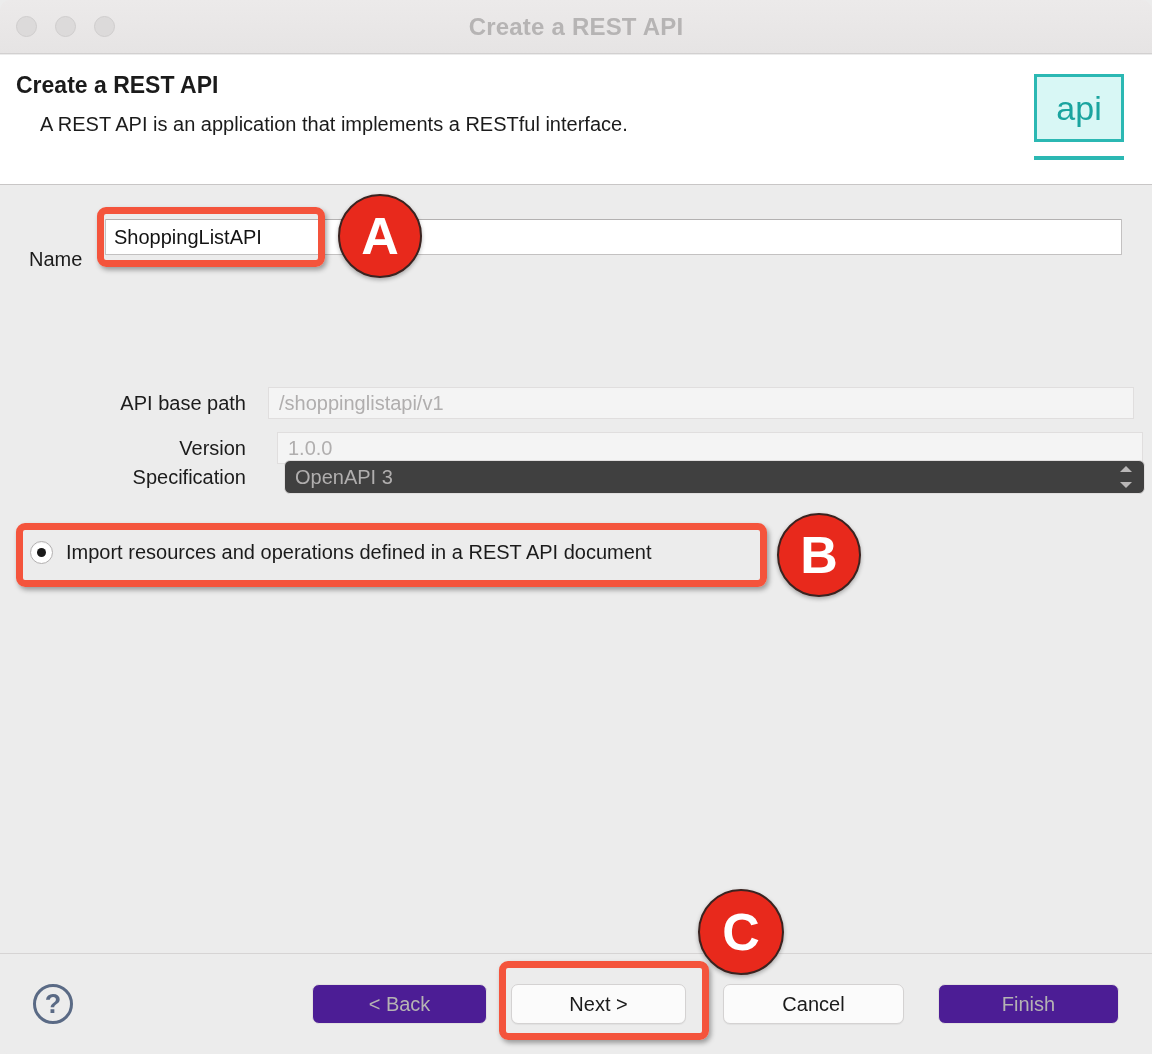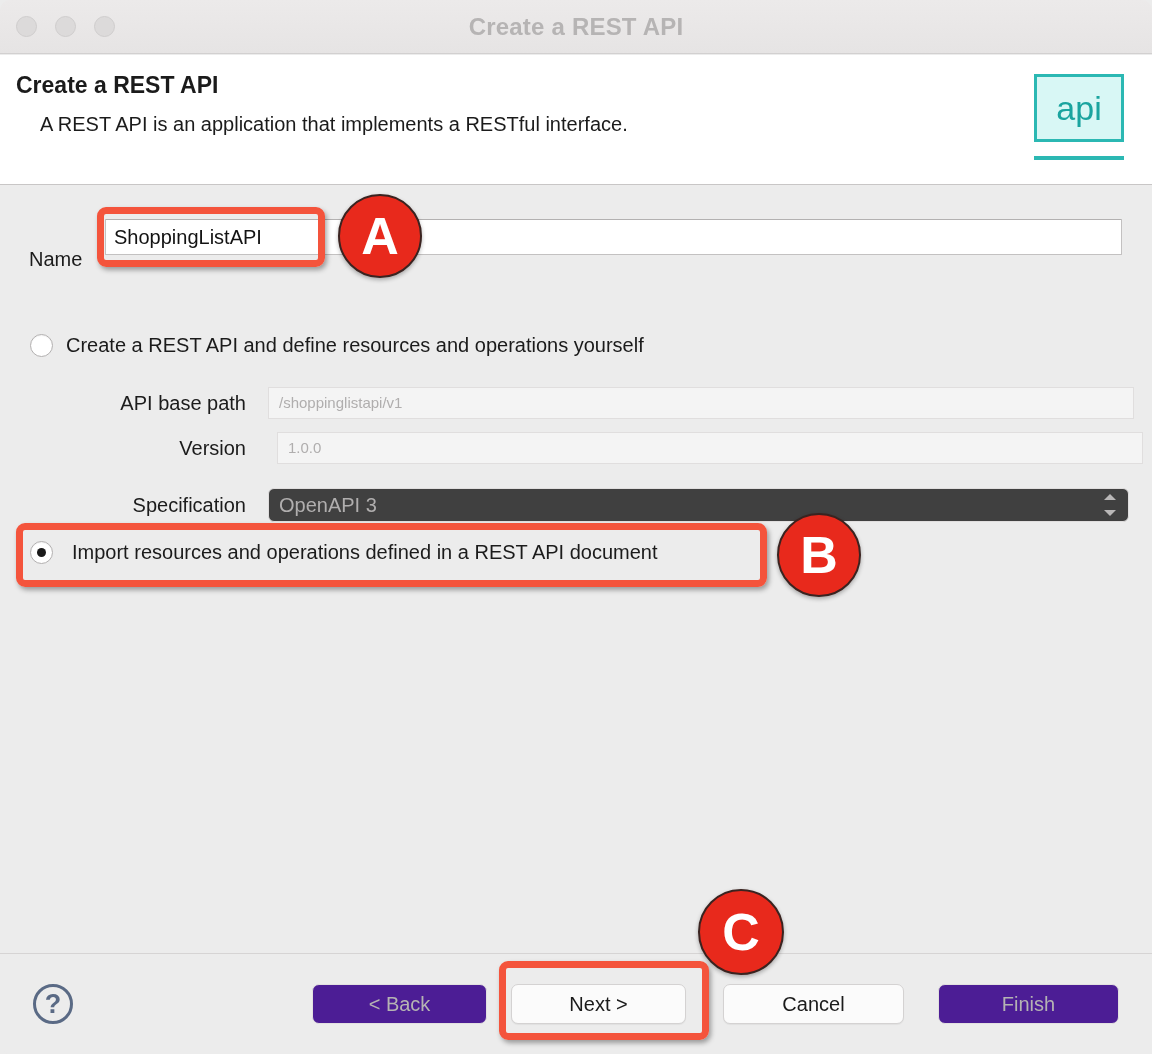--- a/index.html
+++ b/index.html
@@ -114,29 +114,29 @@
 
   
   .field-row { position: absolute; display: flex; align-items: center; }
   .field-label {
     font-size: 20px; color: #1b1b1b;
     text-align: right; width: 162px;
   }
   .field-input {
     height: 32px; background: #f4f4f4;
     border: 1px solid #e0dede;
-    font-size: 15px; color: #b0aeae;
+    font-size: 20px; color: #b0aeae;
     padding: 0 10px; line-height: 30px;
     white-space: nowrap; overflow: hidden;
   }
   #row-basepath { left: 84px; top: 387px; }
   #row-basepath .field-input { width: 866px; }
   #row-version  { left: 84px; top: 432px; }
   #row-version  .field-input { width: 866px; }
-  #row-spec     { left: 84px; top: 488px; }
+  #row-spec     { left: 84px; top: 460px; gap: 16px; }
   #row-spec .select-box {
     position: relative;
     width: 861px; height: 34px;
     background: #404040;
     border: 1px solid #e0dede;
     border-radius: 6px;
     font-size: 20px; color: #b0aeae;
     padding: 0 10px; line-height: 32px;
     white-space: nowrap; overflow: hidden;
   }
@@ -151,21 +151,21 @@
     display: block; width: 0; height: 0;
     border-left: 6px solid transparent;
     border-right: 6px solid transparent;
   }
   .stepper i.up { border-bottom: 6px solid #b9b7b7; }
   .stepper i.dn { border-top: 6px solid #b9b7b7; }
 
   
   .radio-row2 {
     position: absolute; left: 30px; top: 541px;
-    display: flex; align-items: center; gap: 19px;
+    display: flex; align-items: center; gap: 13px;
   }
 
   
   .footer {
     position: absolute; left: 0; top: 953px;
     width: 1152px; height: 101px;
     background: #ececec;
     border-top: 1px solid #d6d4d4;
     border-bottom-left-radius: 10px; border-bottom-right-radius: 10px;
   }
@@ -241,24 +241,20 @@
       <span>api</span>
     </div>
     <div class="api-underline"></div>
   </div>
 
   <div class="body-area"></div>
 
   <div class="name-label">Name</div>
   <div class="name-input">ShoppingListAPI</div>
 
-  <div class="radio-row1">
-    <span class="radio"></span>
-    <span class="radio-label">Create a REST API and define resources and operations yourself</span>
-  </div>
 
   <div class="field-row" id="row-basepath">
     <span class="field-label">API base path</span>
     <span class="field-input" style="margin-left:22px;">/shoppinglistapi/v1</span>
   </div>
 
   <div class="field-row" id="row-version">
     <span class="field-label">Version</span>
     <span class="field-input" style="margin-left:31px;">1.0.0</span>
   </div>

